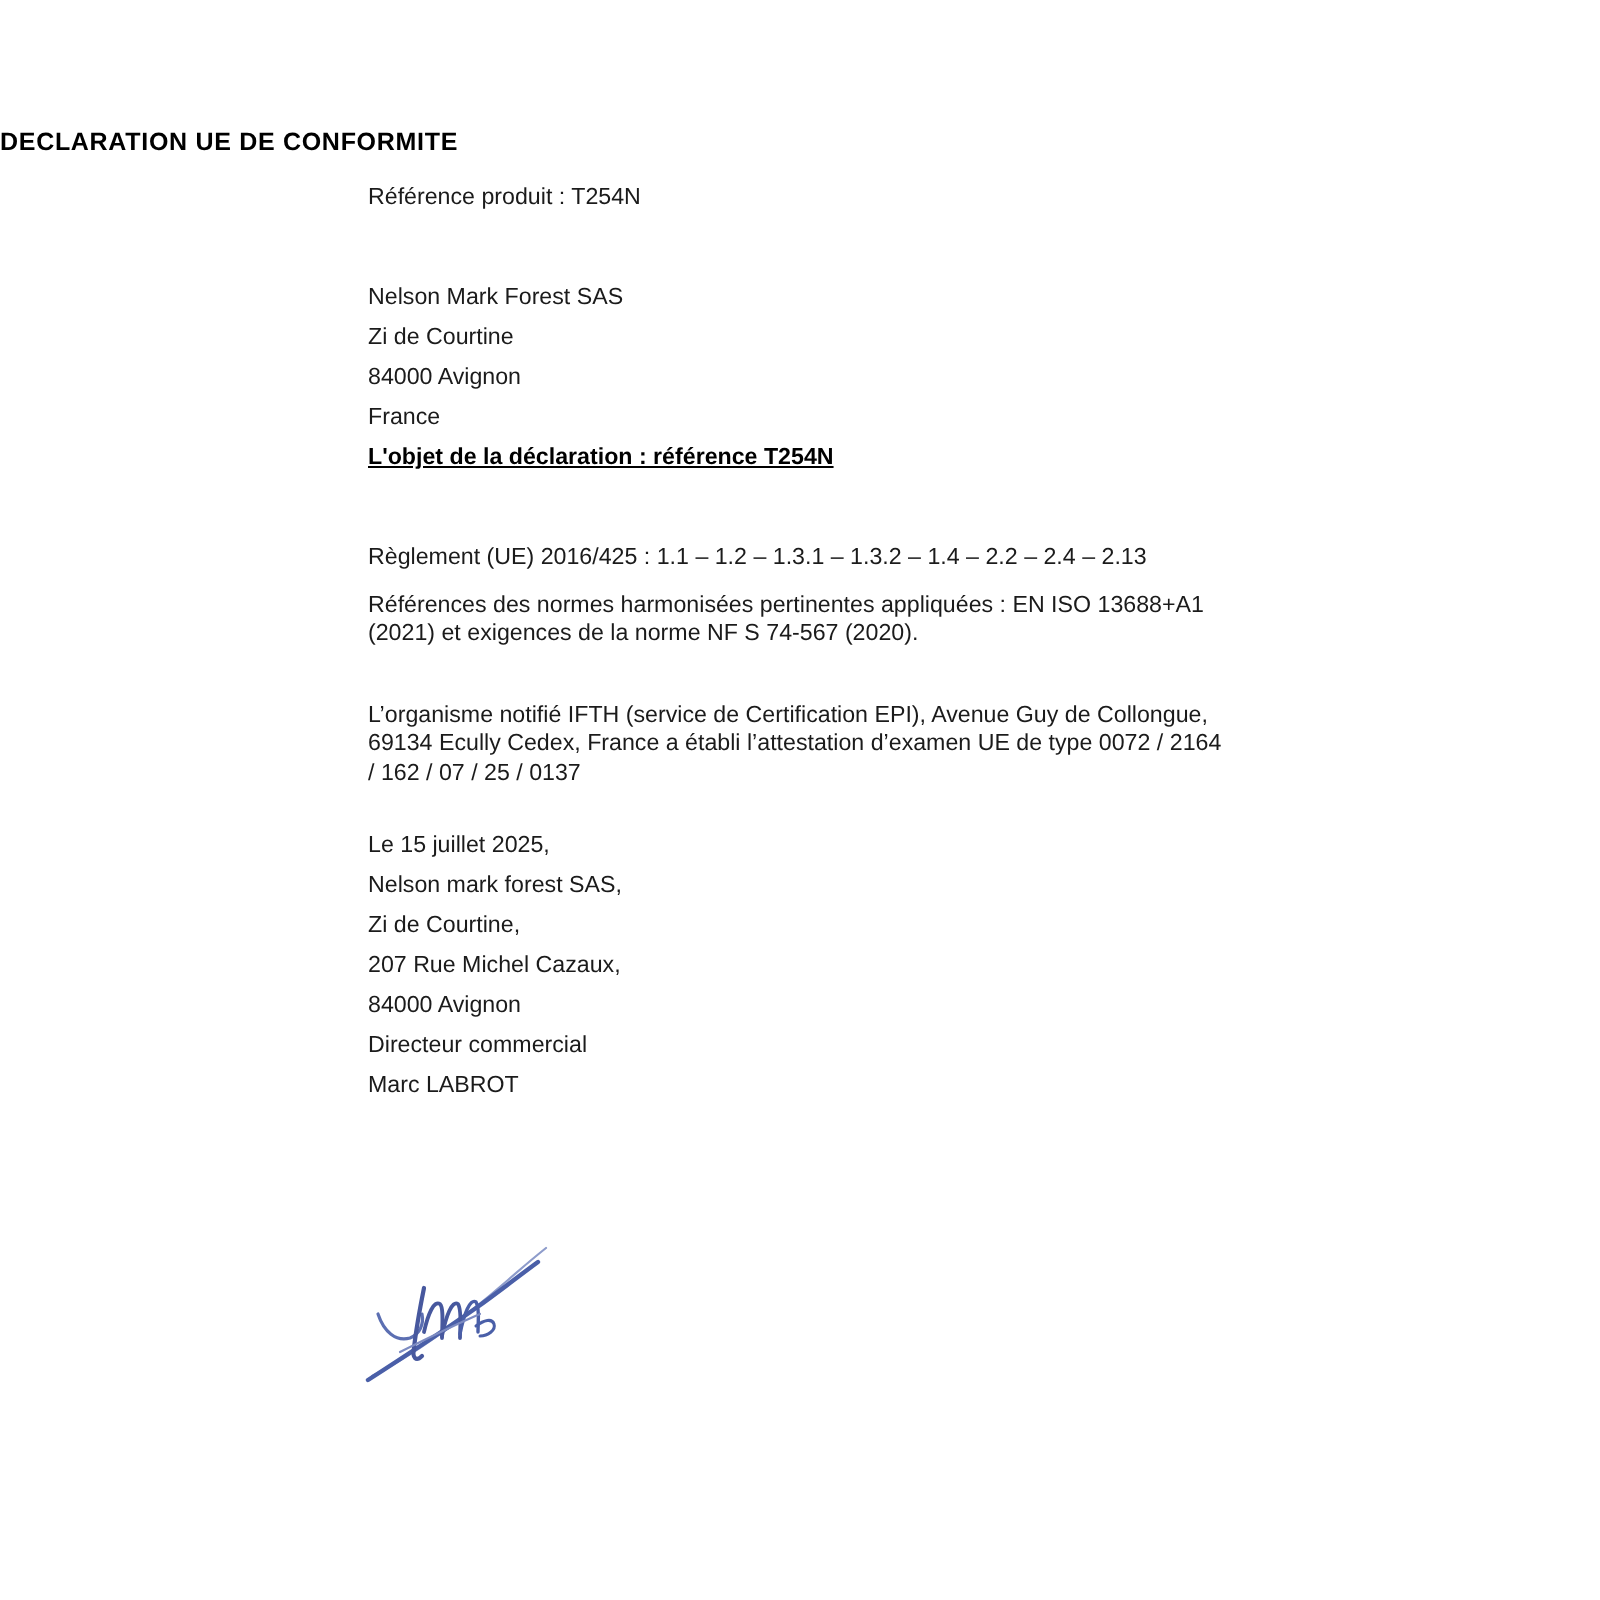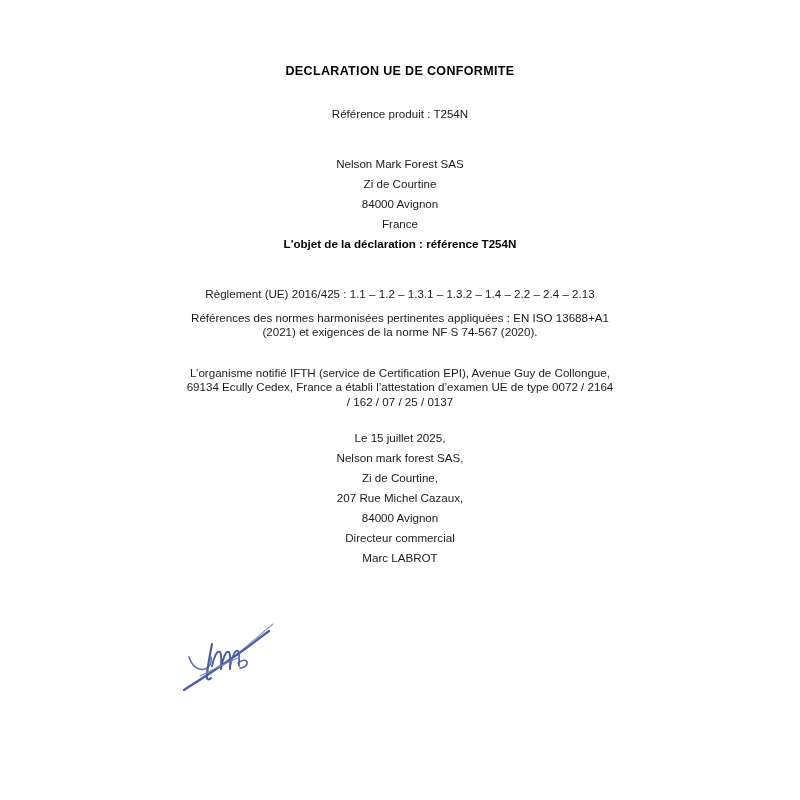--- a/index.html
+++ b/index.html
@@ -23,46 +23,46 @@
     background: #ffffff;
     overflow: hidden;
   }
 
   
   .doc-title {
     position: absolute;
     left: 0;
     right: 0;
     top: 64px;
-    text-align: center;
+    text-align: left;
     font-size: 12.5px;
     font-weight: bold;
     letter-spacing: 0.35px;
     color: #000000;
   }
 
   
   .body-frame {
     position: absolute;
     left: 184px;
-    top: 104px;
+    top: 89px;
     width: 432px;
-    text-align: center;
   }
 
   .line {
     font-size: 11.6px;
     line-height: 20px;
     color: #1b1b1b;
     white-space: pre-wrap;
   }
 
   .line.bold {
     font-weight: bold;
     color: #000000;
+    text-decoration: underline;
   }
 
   .para {
     font-size: 11.6px;
     line-height: 14.6px;
     color: #1b1b1b;
   }
 
   
   .gap-sm { height: 9px; }

